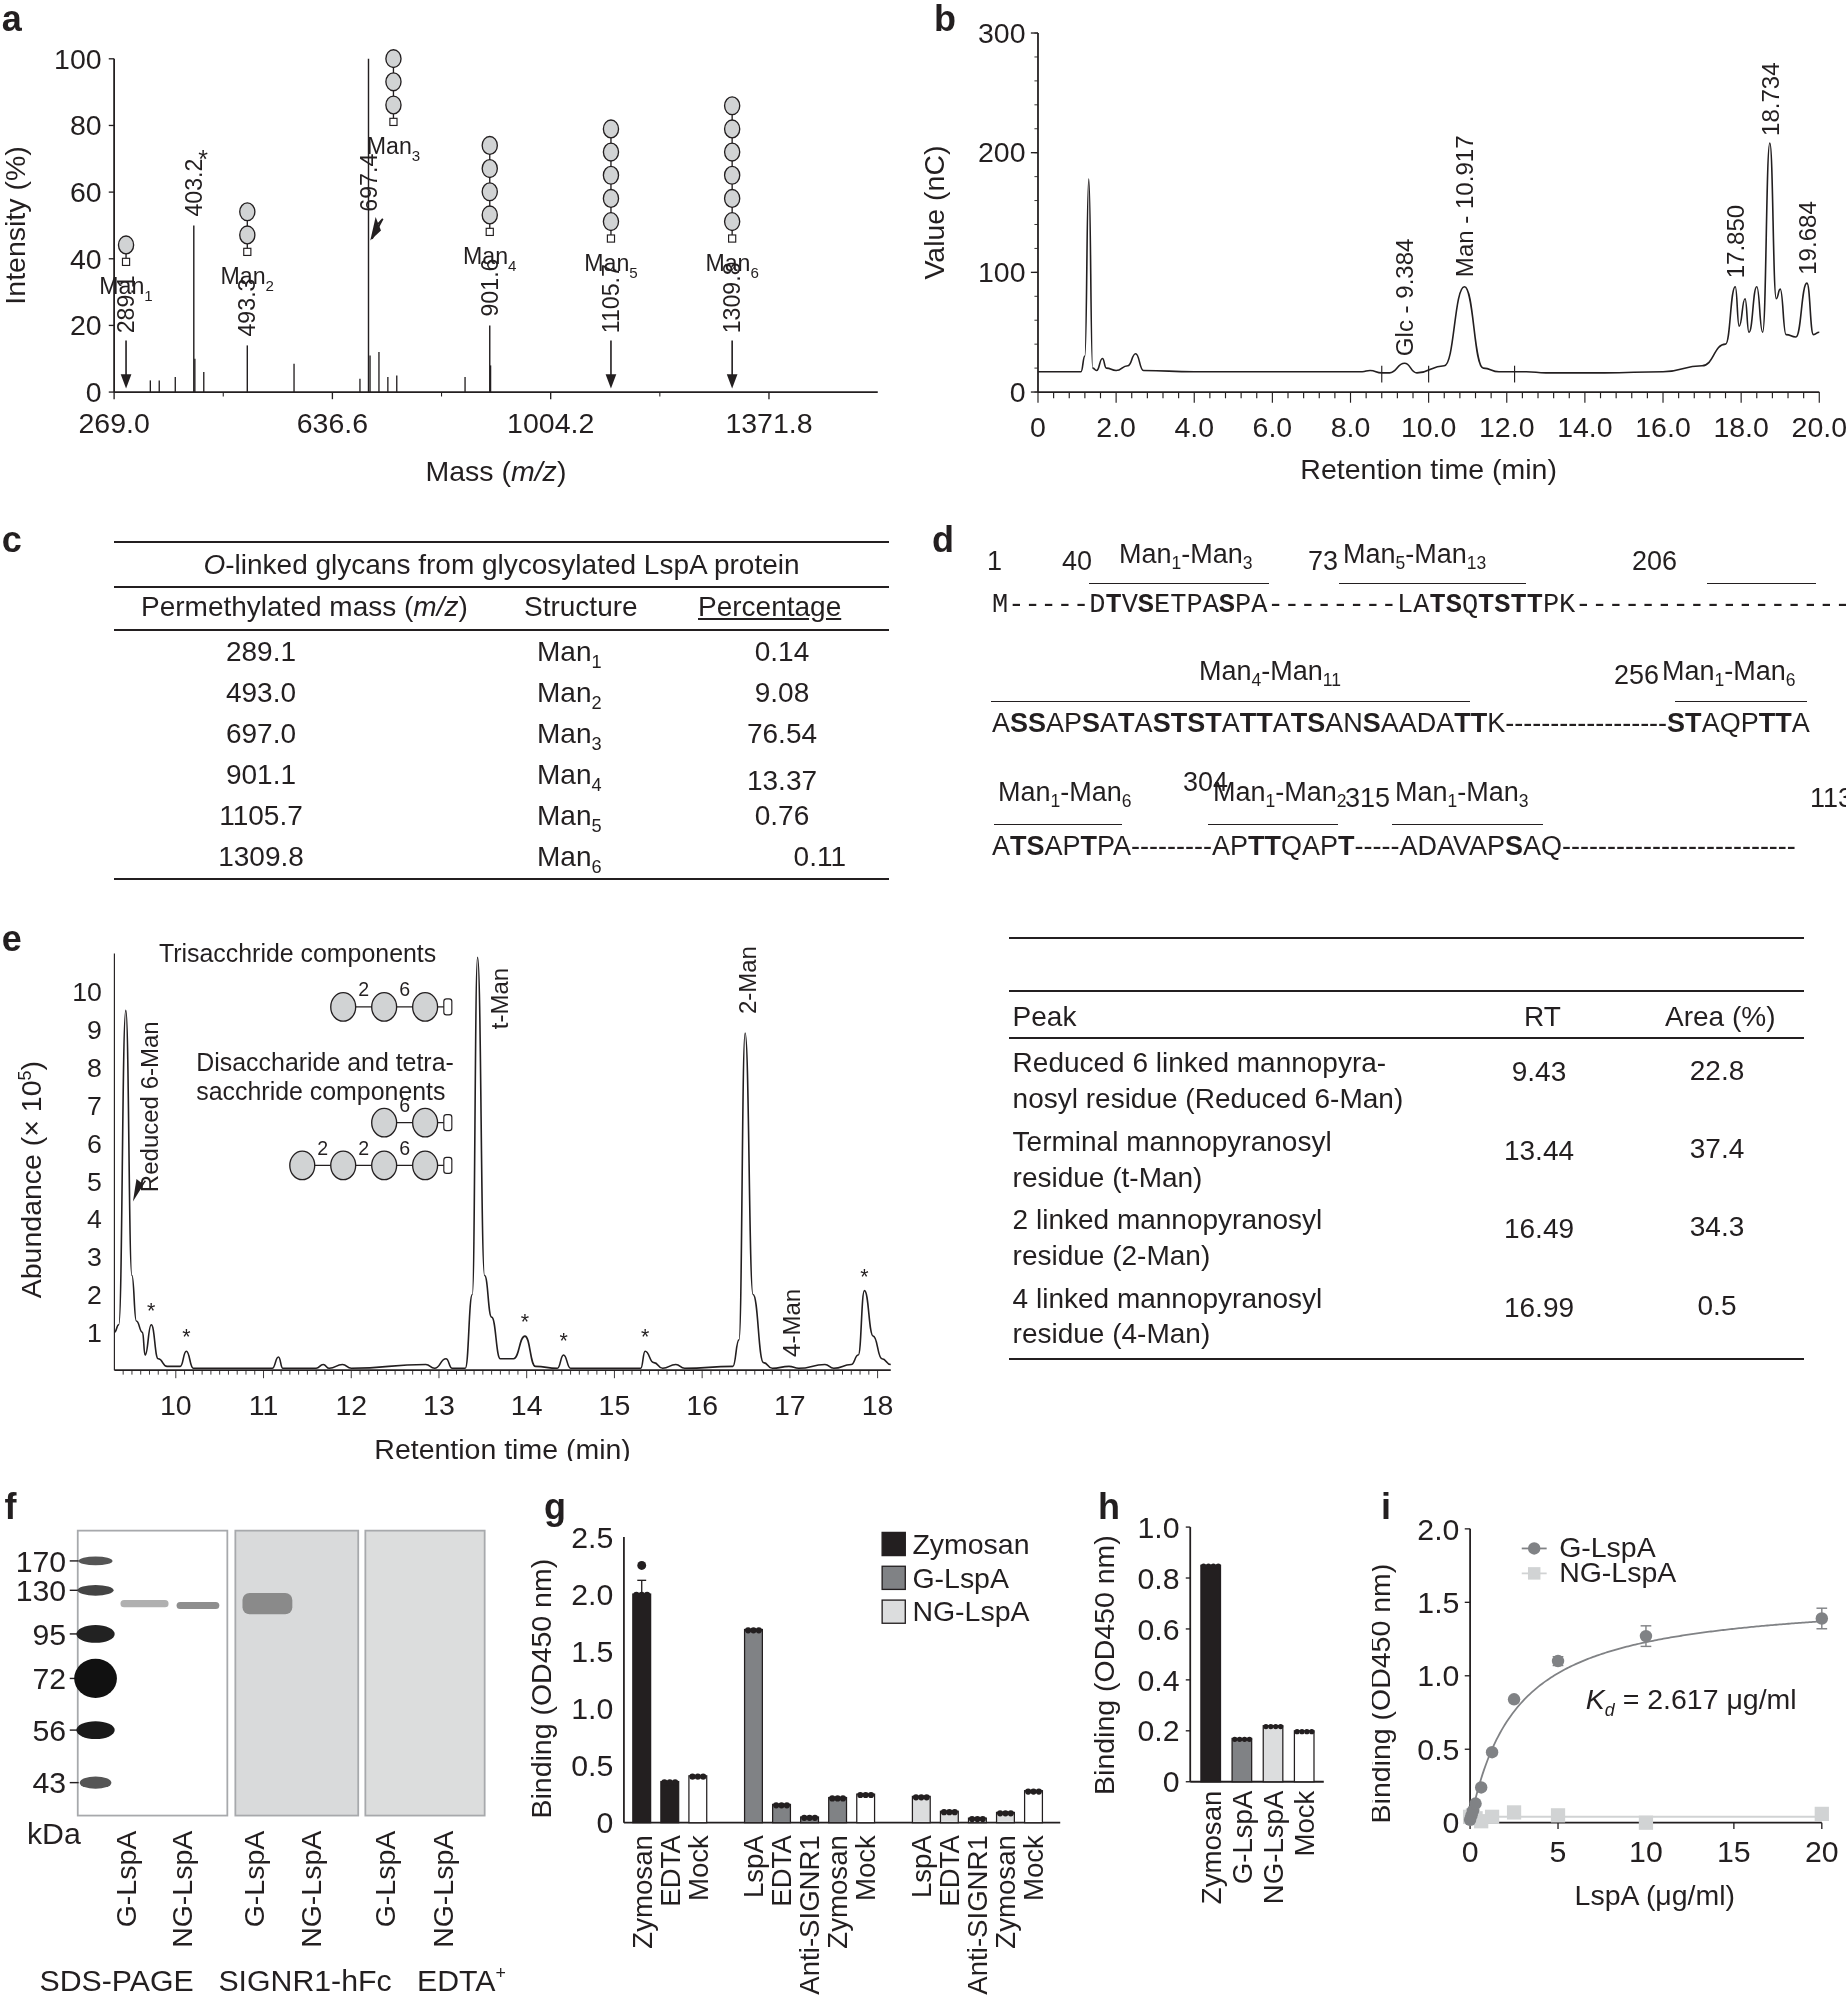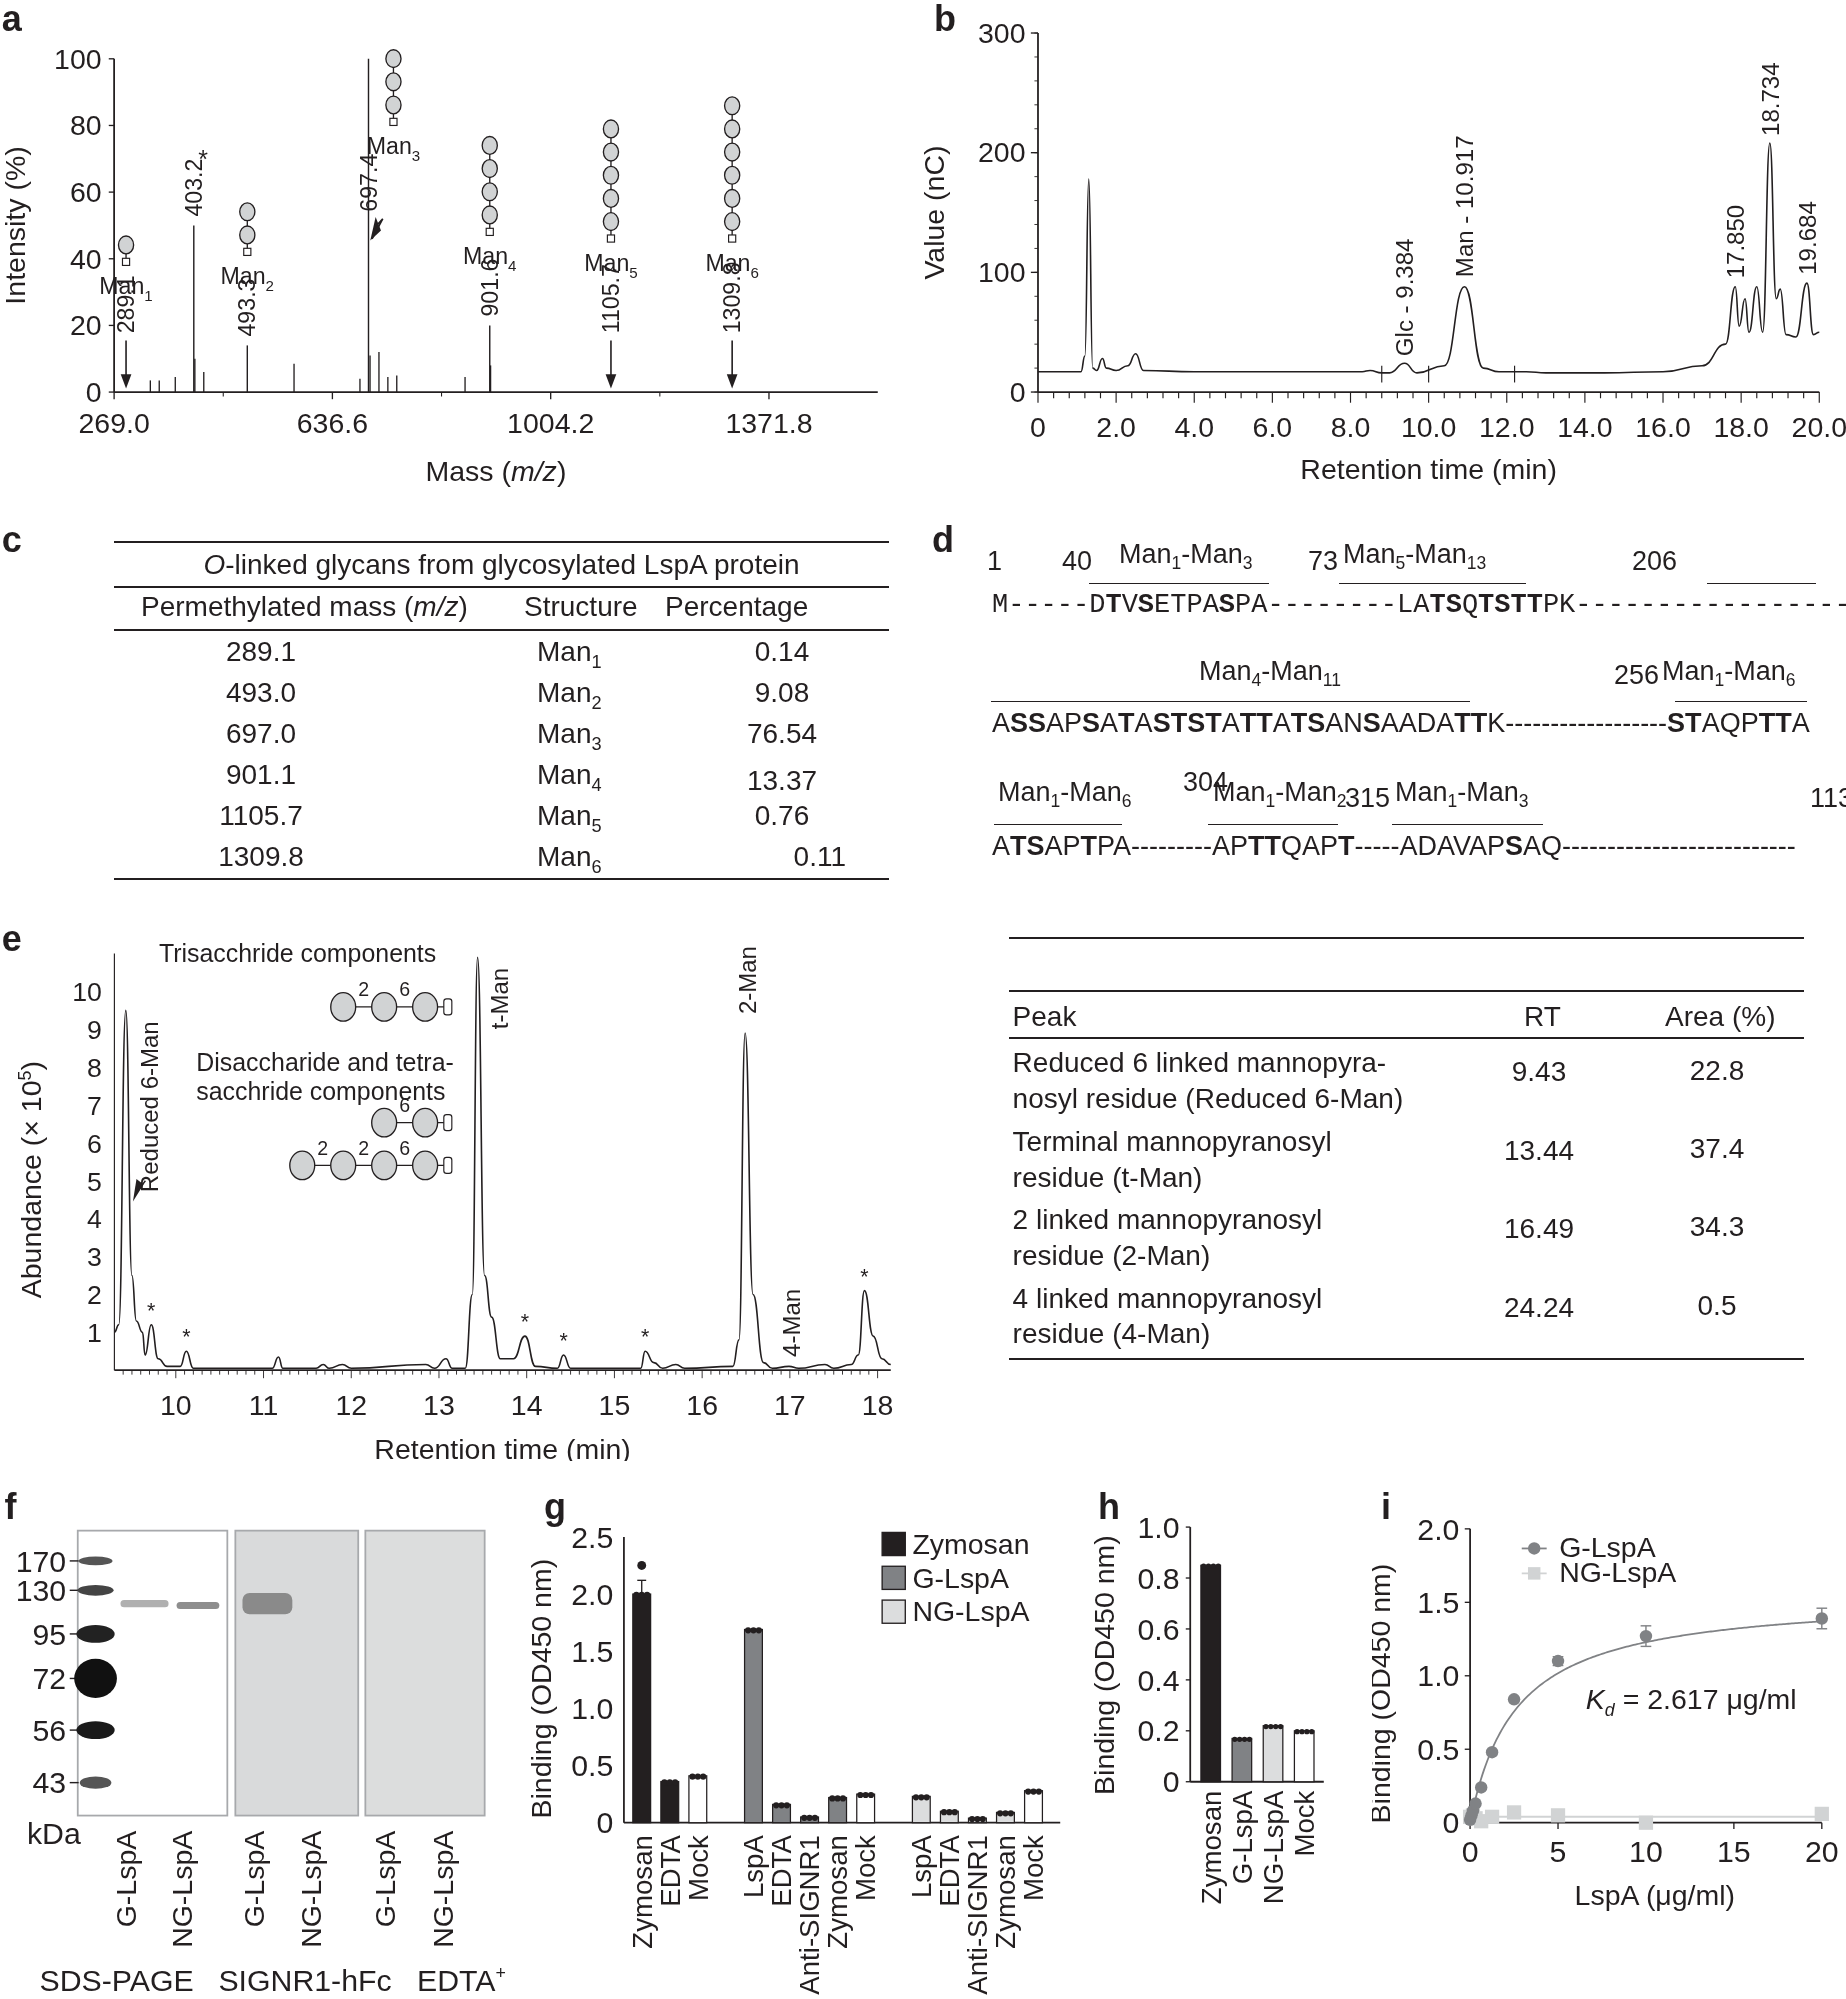--- a/index.html
+++ b/index.html
@@ -242,21 +242,21 @@
     <text x="0" y="0" font-size="27" text-anchor="start" transform="translate(996.4859000000001,152.52666666666664) rotate(-90)">18.734</text>
     <text x="0" y="0" font-size="27" text-anchor="start" transform="translate(1038.1434,308.35333333333335) rotate(-90)">19.684</text>
   </svg>
 
 <div class="tbl" style="left:114px;top:536px;width:775px;height:348px;">
   <div class="rule" style="top:5.3px"></div>
   <div class="cell" style="left:0;right:0;text-align:center;top:12.5px;"><i>O</i><span>-linked glycans from glycosylated LspA protein</span></div>
   <div class="rule" style="top:50px"></div>
   <div class="cell" style="left:27px;top:55px;"><span>Permethylated mass (</span><i>m/z</i><span>)</span></div>
   <div class="cell" style="left:410px;top:55px;">Structure</div>
-  <div class="cell" style="left:551px;top:55px;">Percentage</div>
+  <div class="cell" style="left:584px;top:55px;text-decoration:underline;">Percentage</div>
   <div class="rule" style="top:93px"></div>
   <div id="c-rows">
       <div>
         <div class="cell" style="left:0;width:294px;text-align:center;top:100px">289.1</div>
       <div class="cell" style="left:423px;top:100px">Man<sub>1</sub></div>
       <div class="cell" style="left:579px;width:178px;text-align:center;top:100px">0.14</div>
       </div>
       <div>
         <div class="cell" style="left:0;width:294px;text-align:center;top:141px">493.0</div>
       <div class="cell" style="left:423px;top:141px">Man<sub>2</sub></div>
@@ -493,21 +493,21 @@
       </div>
       <div>
         <div class="cell" style="left:3.6px;top:267px">2 linked mannopyranosyl</div>
     <div class="cell" style="left:3.6px;top:303px">residue (2-Man)</div>
     <div class="cell" style="left:481px;width:98px;text-align:center;top:276px">16.49</div>
     <div class="cell" style="left:659px;width:98px;text-align:center;top:274px">34.3</div>
       </div>
       <div>
         <div class="cell" style="left:3.6px;top:346px">4 linked mannopyranosyl</div>
     <div class="cell" style="left:3.6px;top:381px">residue (4-Man)</div>
-    <div class="cell" style="left:481px;width:98px;text-align:center;top:355px">24.24</div>
+    <div class="cell" style="left:481px;width:98px;text-align:center;top:355px">16.99</div>
     <div class="cell" style="left:659px;width:98px;text-align:center;top:353px">0.5</div>
       </div>
     </div>
   <div class="rule" style="top:421px"></div>
 </div>
 
 <svg class="panel" id="svg-f" style="left:0;top:1479px" width="517" height="520" viewBox="0 0 580 584">
     <rect x="87" y="58" width="168" height="320" fill="#fff" stroke="#a7a9ac" stroke-width="2"></rect>
     <rect x="264" y="58" width="138" height="320" fill="#d9dadb" stroke="#a7a9ac" stroke-width="2"></rect>
     <rect x="410" y="58" width="134" height="320" fill="#dcdddd" stroke="#a7a9ac" stroke-width="2"></rect>

